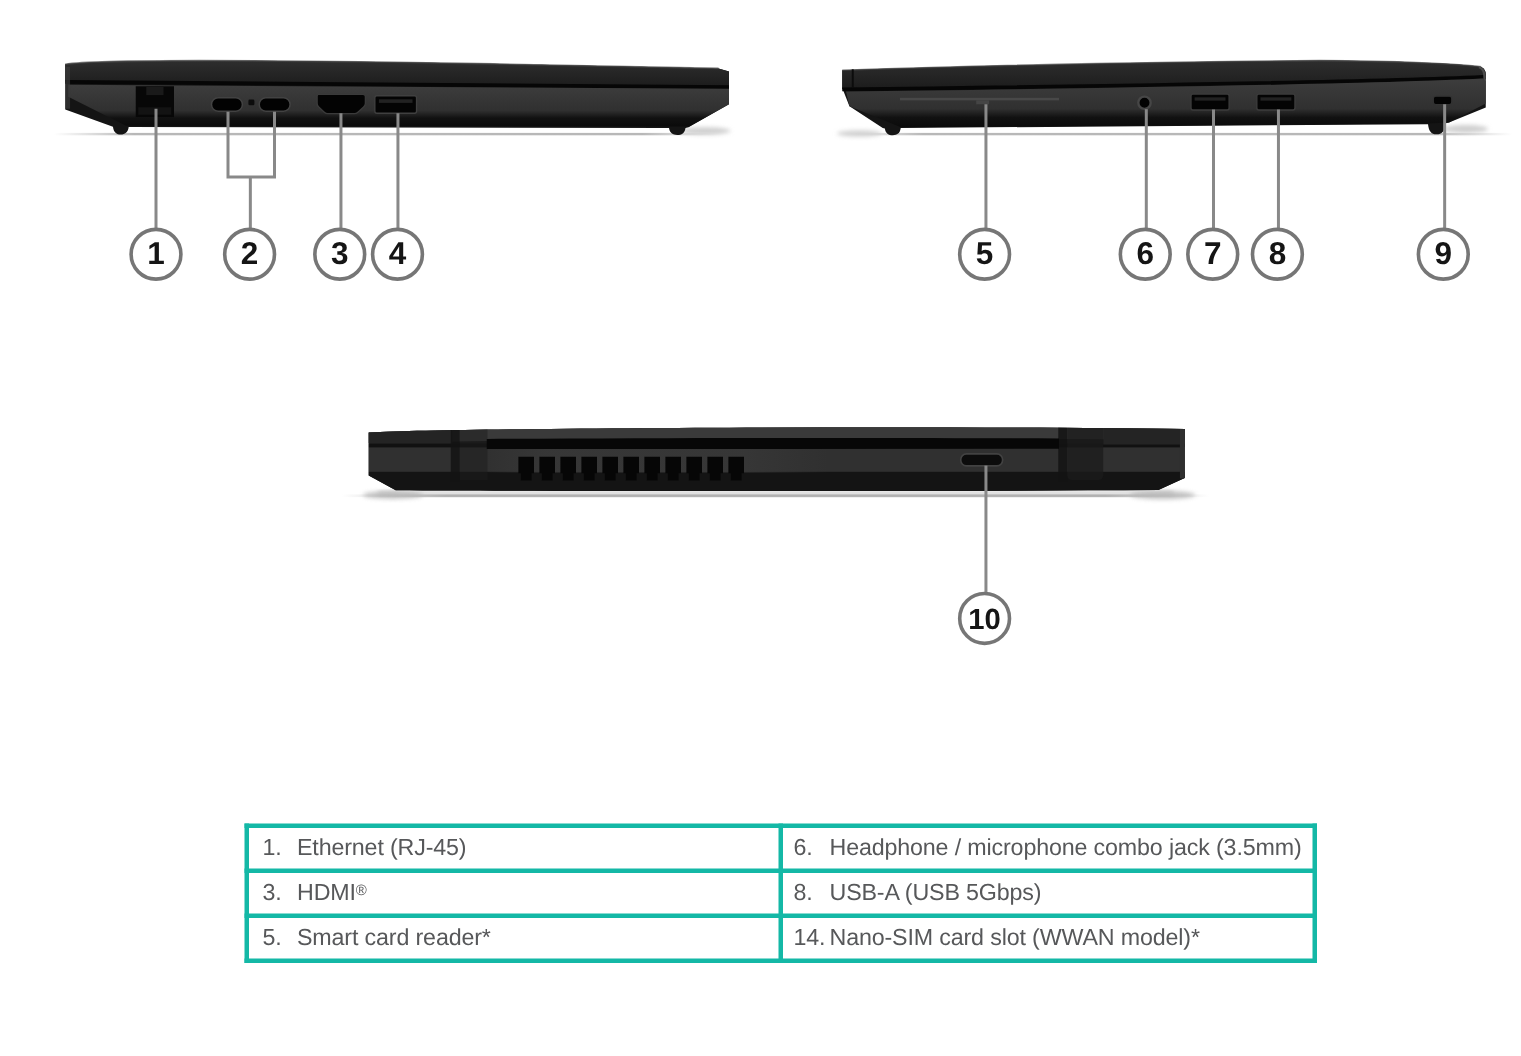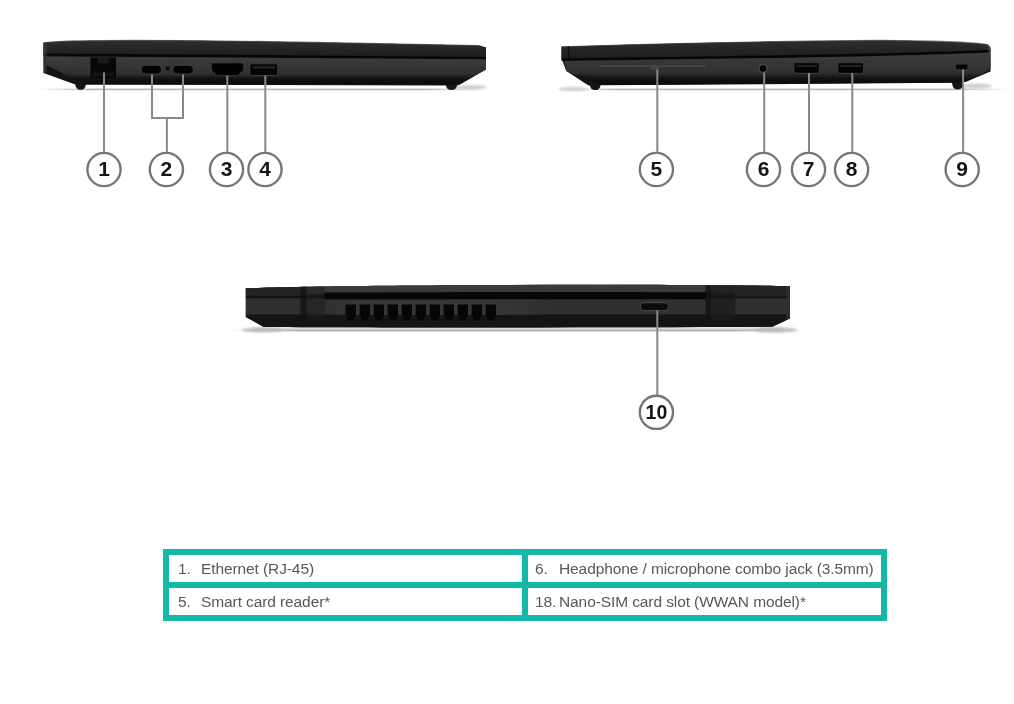--- a/index.html
+++ b/index.html
@@ -1,20 +1,20 @@
 <!DOCTYPE html>
 <html><head>
 <meta charset="utf-8">
 <style>
   html,body{margin:0;padding:0;background:#fff;}
   #page{position:relative;width:1014px;height:704px;background:#fff;overflow:hidden;
         font-family:"Liberation Sans", sans-serif;}
   #art{position:absolute;left:0;top:0;}
   #tbl{position:absolute;left:163px;top:549px;border-collapse:collapse;table-layout:fixed;}
-  #tbl td{border:6px solid #14b8a6;height:27px;padding:0 0 0 9px;font-size:15.5px;
+  #tbl td{border:3px solid #14b8a6;height:27px;padding:0 0 0 9px;font-size:15.5px;
           color:#57585a;vertical-align:middle;white-space:nowrap;letter-spacing:-0.1px;}
   #tbl td.c1{width:344px;}
   #tbl td.c2{width:346px;padding-left:7px;}
   .n{display:inline-block;width:23px;}
   .n2{display:inline-block;width:24px;}
   .reg{font-size:10px;vertical-align:3.5px;}
 </style>
 </head>
 <body>
 <div id="page">
@@ -207,18 +207,22 @@
 </g>
 </svg>
 
 <table id="tbl">
   <tbody>
         <tr>
           <td class="c1"><span class="n">1.</span>Ethernet (RJ-45)</td>
       <td class="c2"><span class="n2">6.</span>Headphone / microphone combo jack (3.5mm)</td>
         </tr>
   <tr>
+          <td class="c1"><span class="n">3.</span>HDMI<span class="reg">®</span></td>
+      <td class="c2"><span class="n2">8.</span>USB-A (USB 5Gbps)</td>
+        </tr>
+  <tr>
           <td class="c1"><span class="n">5.</span>Smart card reader*</td>
-      <td class="c2"><span class="n2">18.</span>Nano-SIM card slot (WWAN model)*</td>
+      <td class="c2"><span class="n2">14.</span>Nano-SIM card slot (WWAN model)*</td>
         </tr>
 </tbody>
     </table>
 </div>
 
 </body></html>

